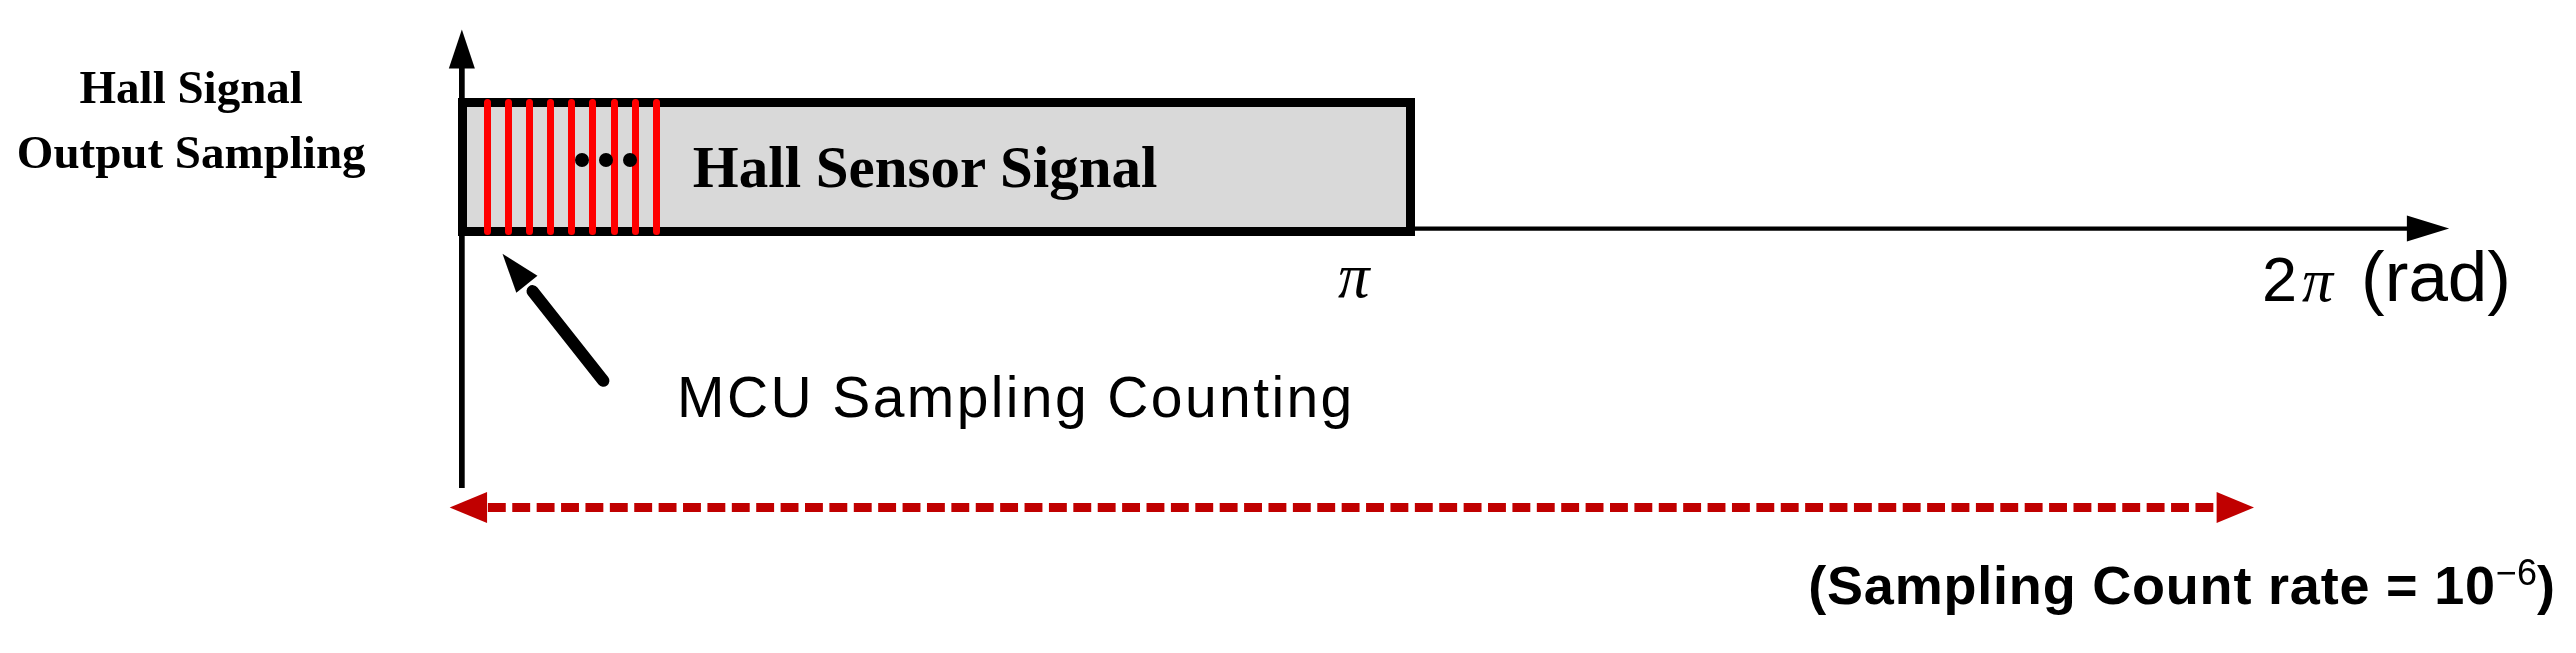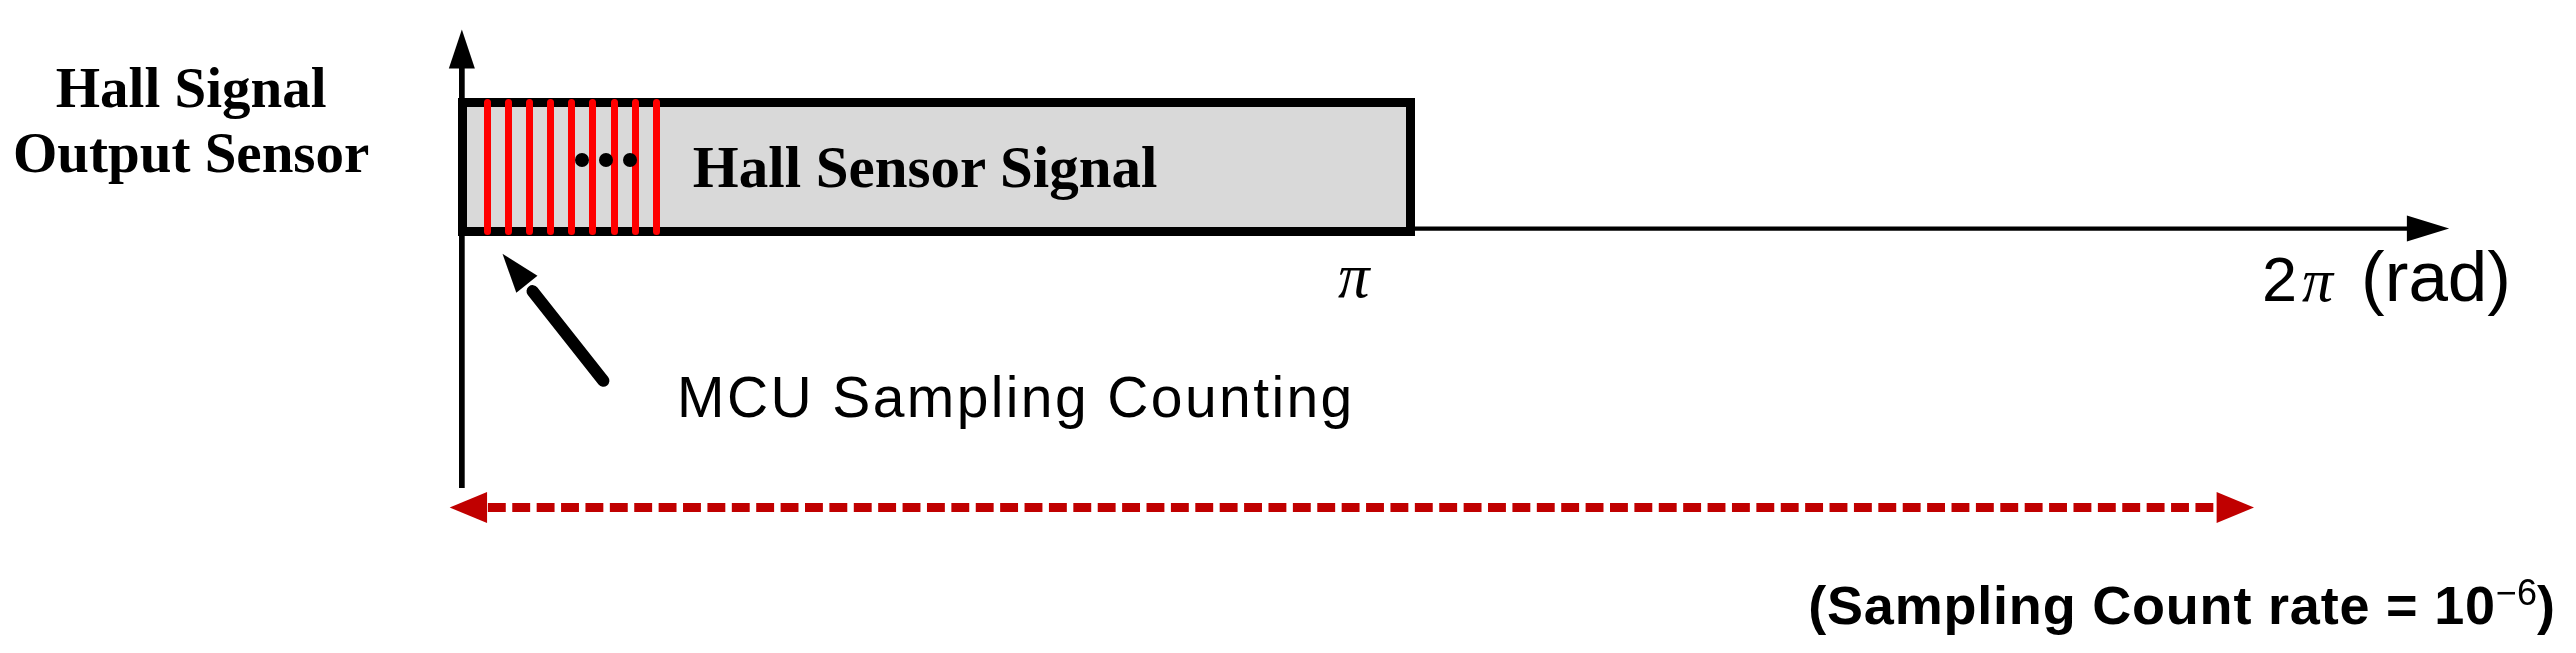--- a/index.html
+++ b/index.html
@@ -14,21 +14,21 @@
 
   .ink-stroke{stroke:var(--ink,#000000);}
   .ink-fill{fill:var(--ink,#000000);}
   .range-stroke{stroke:var(--range-arrow,#c00000);}
   .range-fill{fill:var(--range-arrow,#c00000);}
 
   #y-axis-label{
     position:absolute;left:12.2px;top:55px;width:358px;z-index:2;
     text-align:center;
     font-family:"Liberation Serif", serif;
-    font-weight:bold;font-size:57px;line-height:65px;color:#000;
+    font-weight:bold;font-size:47px;line-height:65px;color:#000;
   }
 
   #signal-box{
     position:absolute;left:458px;top:98px;z-index:2;
     width:957px;height:138px;box-sizing:border-box;
     border:9.8px solid #000;
     background:var(--box-fill,#d9d9d9);
     display:flex;align-items:center;justify-content:center;
   }
   #signal-box-label{
@@ -60,21 +60,21 @@
   #end-tick .coef{font-size:63px;font-family:"Liberation Sans", sans-serif;}
   #end-tick .sym{font-size:62px;font-family:"Liberation Serif", serif;font-style:italic;margin-left:4.9px;}
   #end-tick .unit{font-size:71px;font-family:"Liberation Sans", sans-serif;margin-left:28px;}
 
   #mcu-label{
     position:absolute;left:677px;top:364px;z-index:2;
     font-size:57px;letter-spacing:2.4px;color:#000;white-space:nowrap;
   }
 
   #rate-label{
-    position:absolute;right:20.3px;top:574px;z-index:2;
+    position:absolute;right:20.3px;top:554px;z-index:2;
     font-size:54px;font-weight:bold;letter-spacing:0.8px;color:#000;white-space:nowrap;margin-left:20px;
   }
   #rate-label .sup{
     font-size:36px;font-weight:400;
     position:relative;top:-19.5px;letter-spacing:0;
   }
 </style>
 </head>
 <body>
 
@@ -99,21 +99,21 @@
 
     <g>
       <line class="range-stroke" x1="600" y1="624" x2="2724" y2="624" stroke-width="11" stroke-dasharray="22 8"></line>
       <polygon class="range-fill" points="553,624 599,605 599,643"></polygon>
       <polygon class="range-fill" points="2772,624 2726,605 2726,643"></polygon>
     </g>
   </svg>
 
   <div id="y-axis-label">
     <div>Hall Signal</div>
-    <div>Output Sensor</div>
+    <div>Output Sampling</div>
   </div>
 
   <div id="signal-box">
     <div id="sampling-lines">
         <div class="sline" style="left: 16.7px;"></div>
         <div class="sline" style="left: 38px;"></div>
         <div class="sline" style="left: 59px;"></div>
         <div class="sline" style="left: 80px;"></div>
         <div class="sline" style="left: 101px;"></div>
         <div class="sline" style="left: 122px;"></div>

